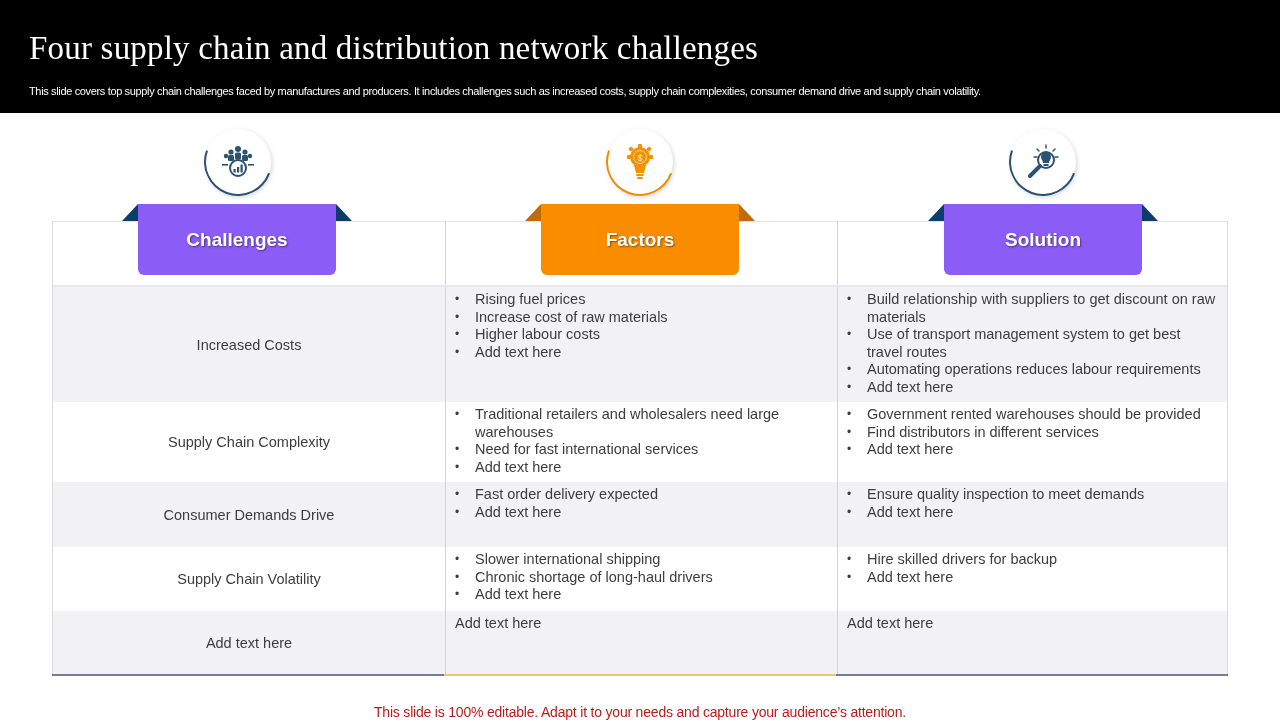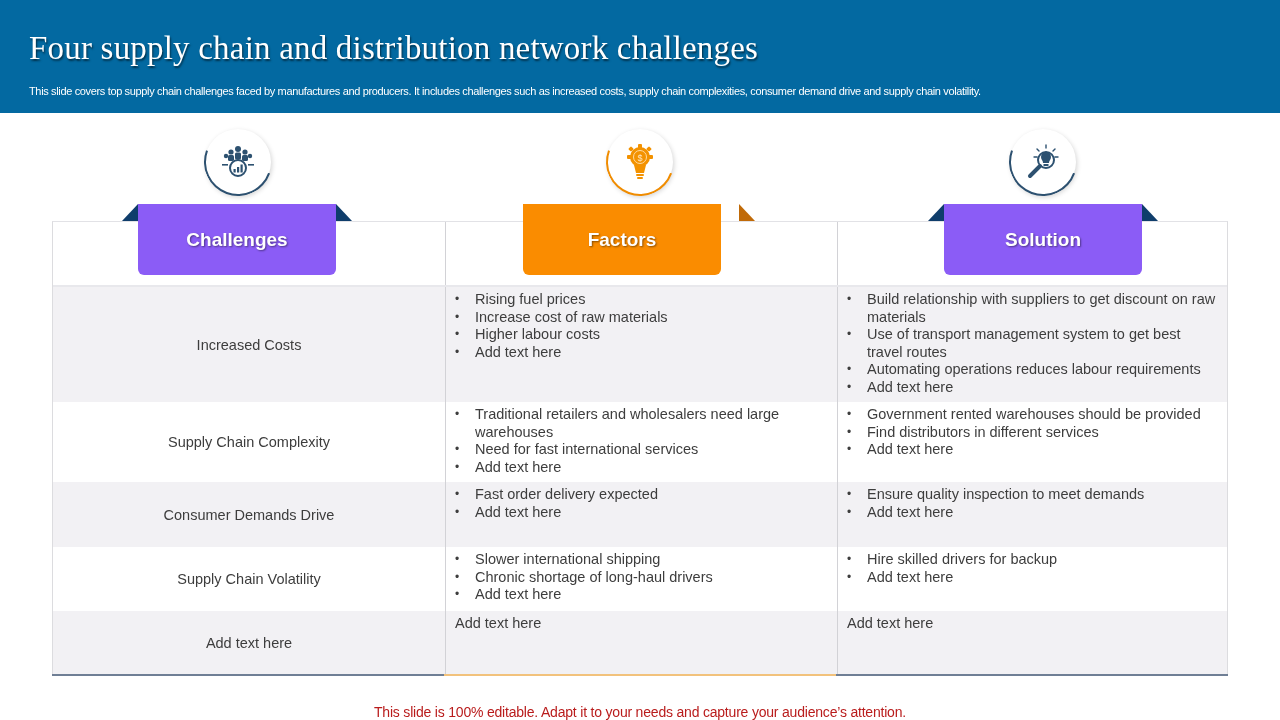--- a/index.html
+++ b/index.html
@@ -1,19 +1,19 @@
 <!DOCTYPE html>
 <html><head>
 <meta charset="utf-8">
 <style>
   * { box-sizing: border-box; margin: 0; padding: 0; }
   html, body { width: 1280px; height: 720px; overflow: hidden; background: #ffffff; }
   body { position: relative; font-family: "Liberation Sans", sans-serif; color: #3a3a3a; }
 
-  .header { position: absolute; left: 0; top: 0; width: 1280px; height: 113px; background: #0369a1; }
+  .header { position: absolute; left: 0; top: 0; width: 1280px; height: 113px; background: #000000; }
   .title { position: absolute; left: 29px; top: 30px; font-family: "Liberation Serif", serif; font-size: 33px; color: #ffffff; text-shadow: 1px 2px 2px rgba(0,0,0,0.55); white-space: nowrap; letter-spacing: 0.2px; }
   .subtitle { position: absolute; left: 29px; top: 85px; font-size: 11px; color: #ffffff; white-space: nowrap; letter-spacing: -0.35px; }
 
   .icon-circle { position: absolute; width: 66px; height: 66px; border-radius: 50%; background: #ffffff;
     box-shadow: 1px 2px 5px rgba(0,0,0,0.18); display: flex; align-items: center; justify-content: center; }
   .icon-circle .arc { position: absolute; left: -1px; top: -1px; width: 68px; height: 68px; border-radius: 50%;
     border: 2px solid transparent; transform: rotate(-25deg); }
   .icon-circle.blue .arc { border-left-color: #2d5170; border-bottom-color: #2d5170; }
   .icon-circle.orange .arc { border-left-color: #f08c00; border-bottom-color: #f08c00; }
 
@@ -207,21 +207,21 @@
 <div class="bottom-line" style="left:836px; width:392px; background:#6f7f95;"></div>
 
 <div class="ear left blue" style="left:122px;"></div>
 <div class="ear right blue" style="left:336px;"></div>
 <div class="tab blue" style="left:138px; width:198px;">
   <span>Challenges</span>
 </div>
 
 <div class="ear left orange" style="left:525px;"></div>
 <div class="ear right orange" style="left:739px;"></div>
-<div class="tab orange" style="left:523px; width:198px;">
+<div class="tab orange" style="left:541px; width:198px;">
   <span>Factors</span>
 </div>
 
 <div class="ear left blue" style="left:928px;"></div>
 <div class="ear right blue" style="left:1142px;"></div>
 <div class="tab blue" style="left:944px; width:198px;">
   <span>Solution</span>
 </div>
 
 <div class="footer">This slide is 100% editable. Adapt it to your needs and capture your audience’s attention.</div>

